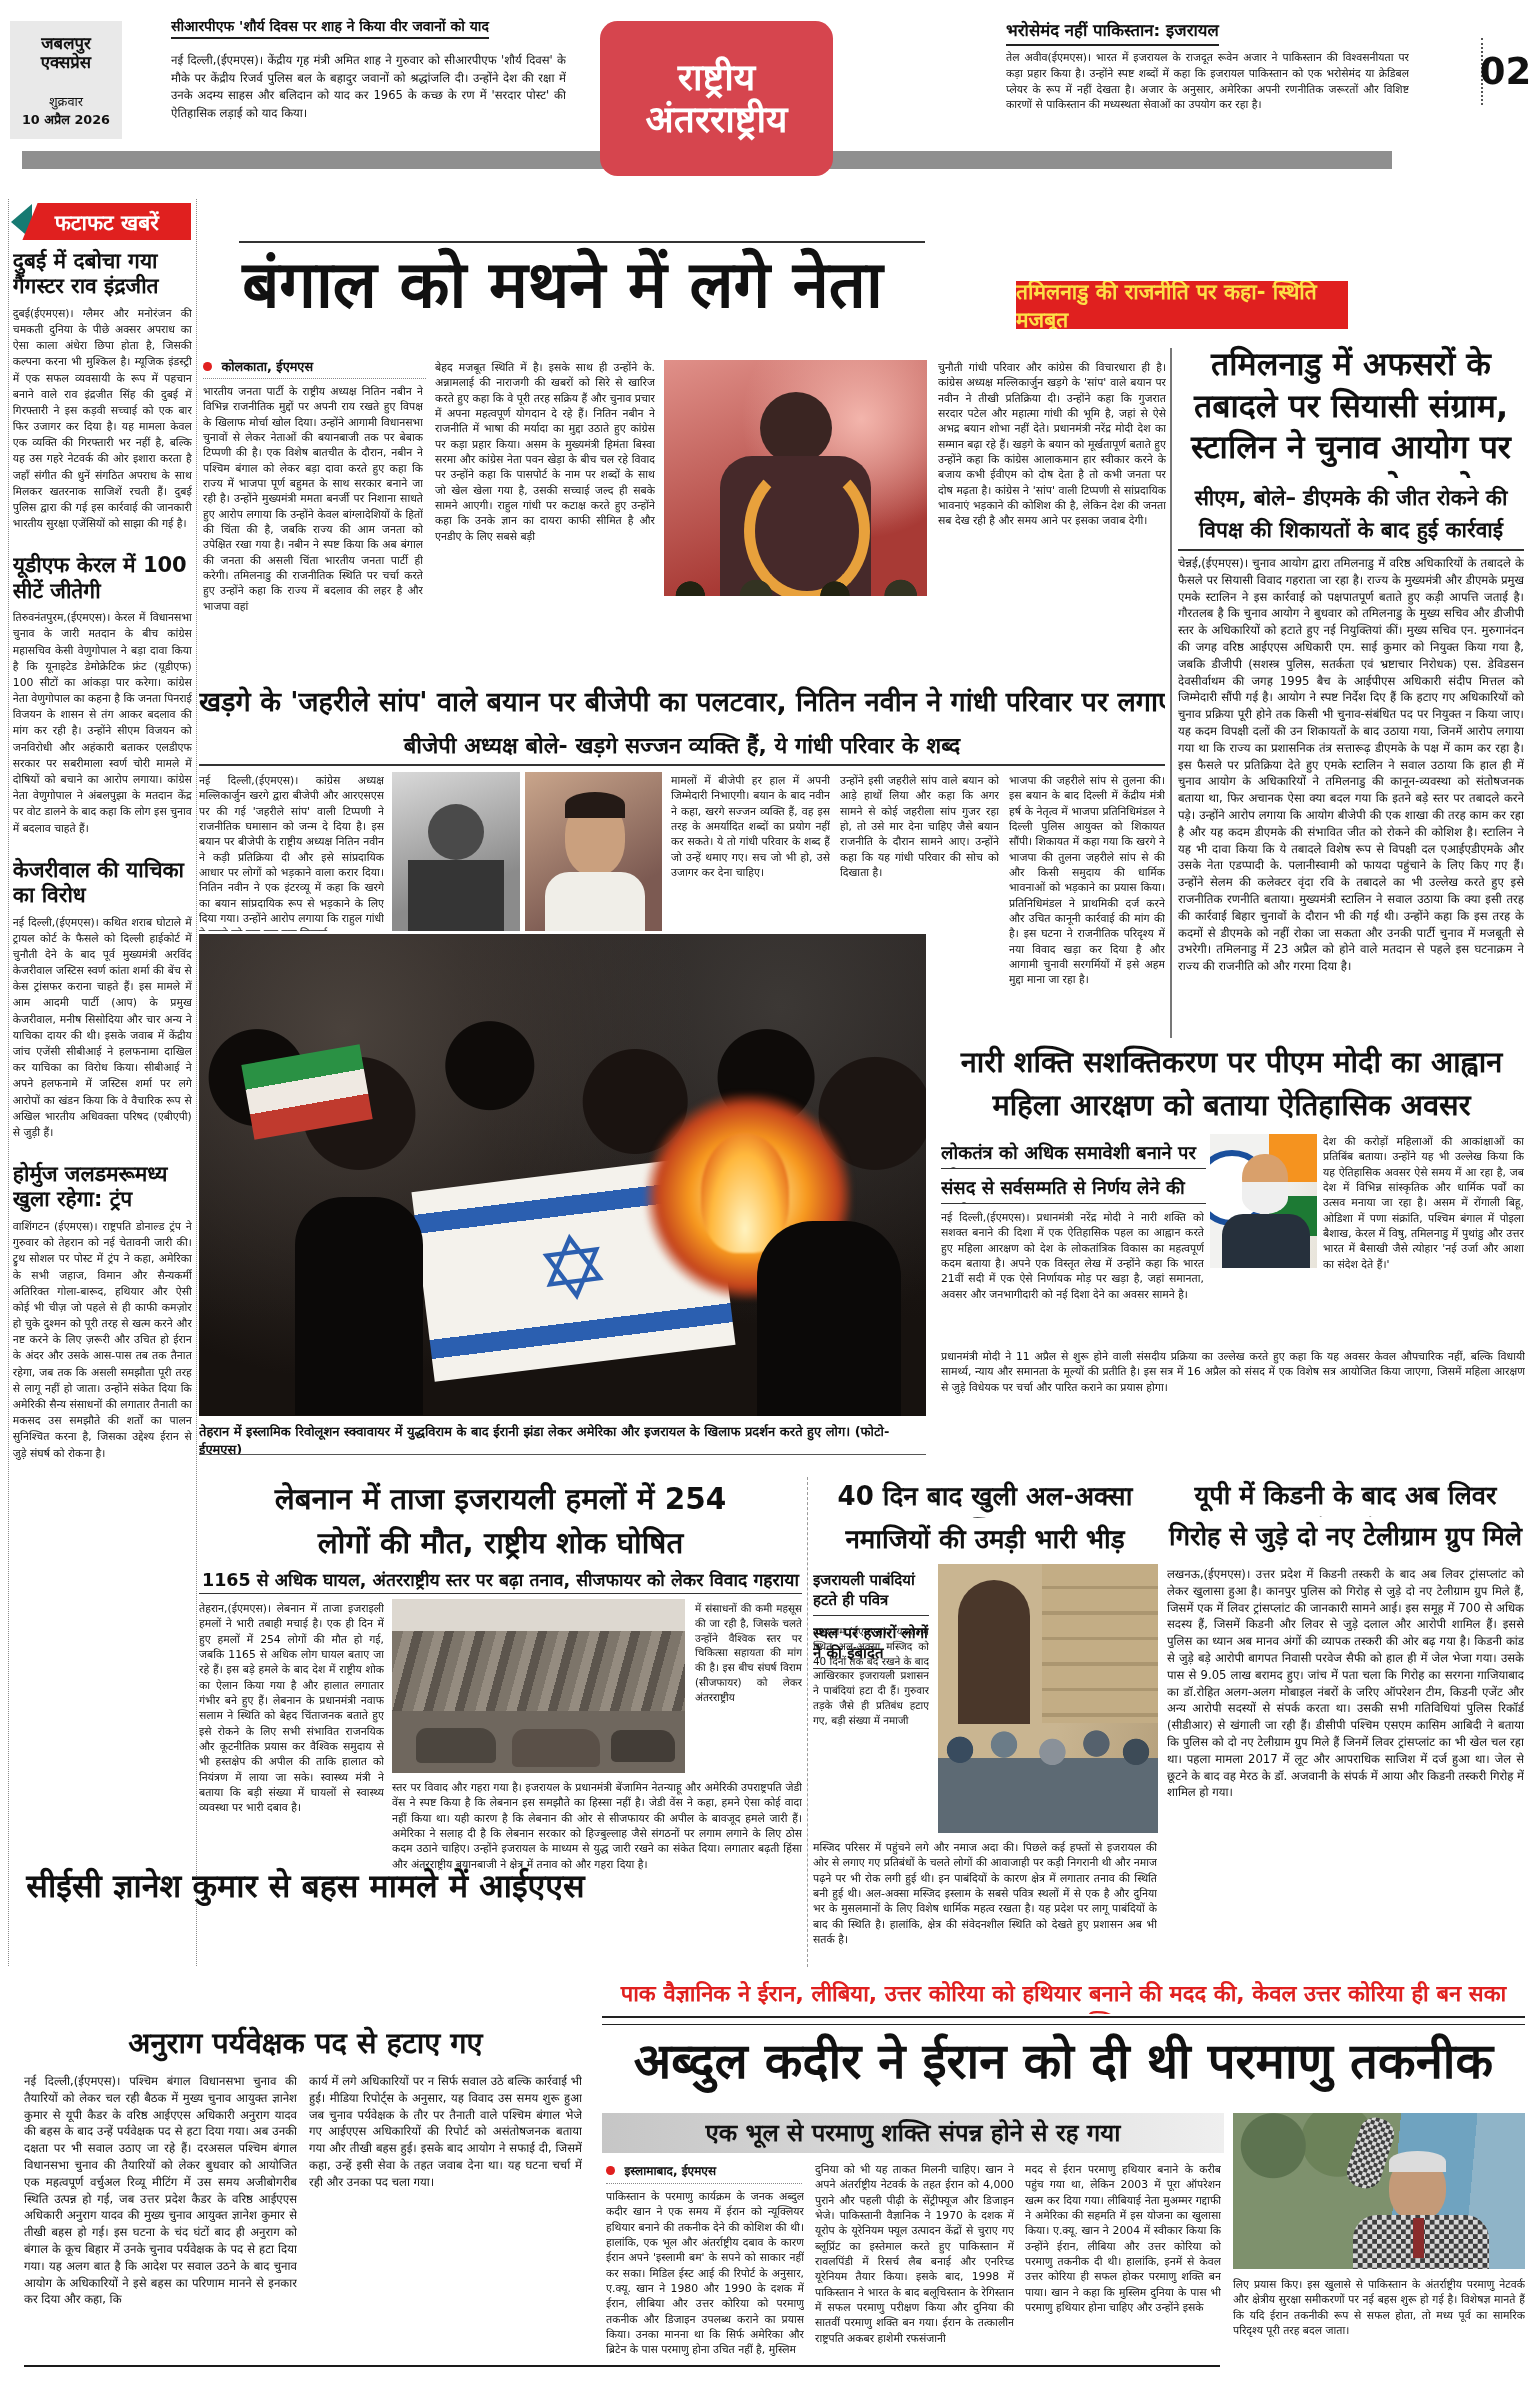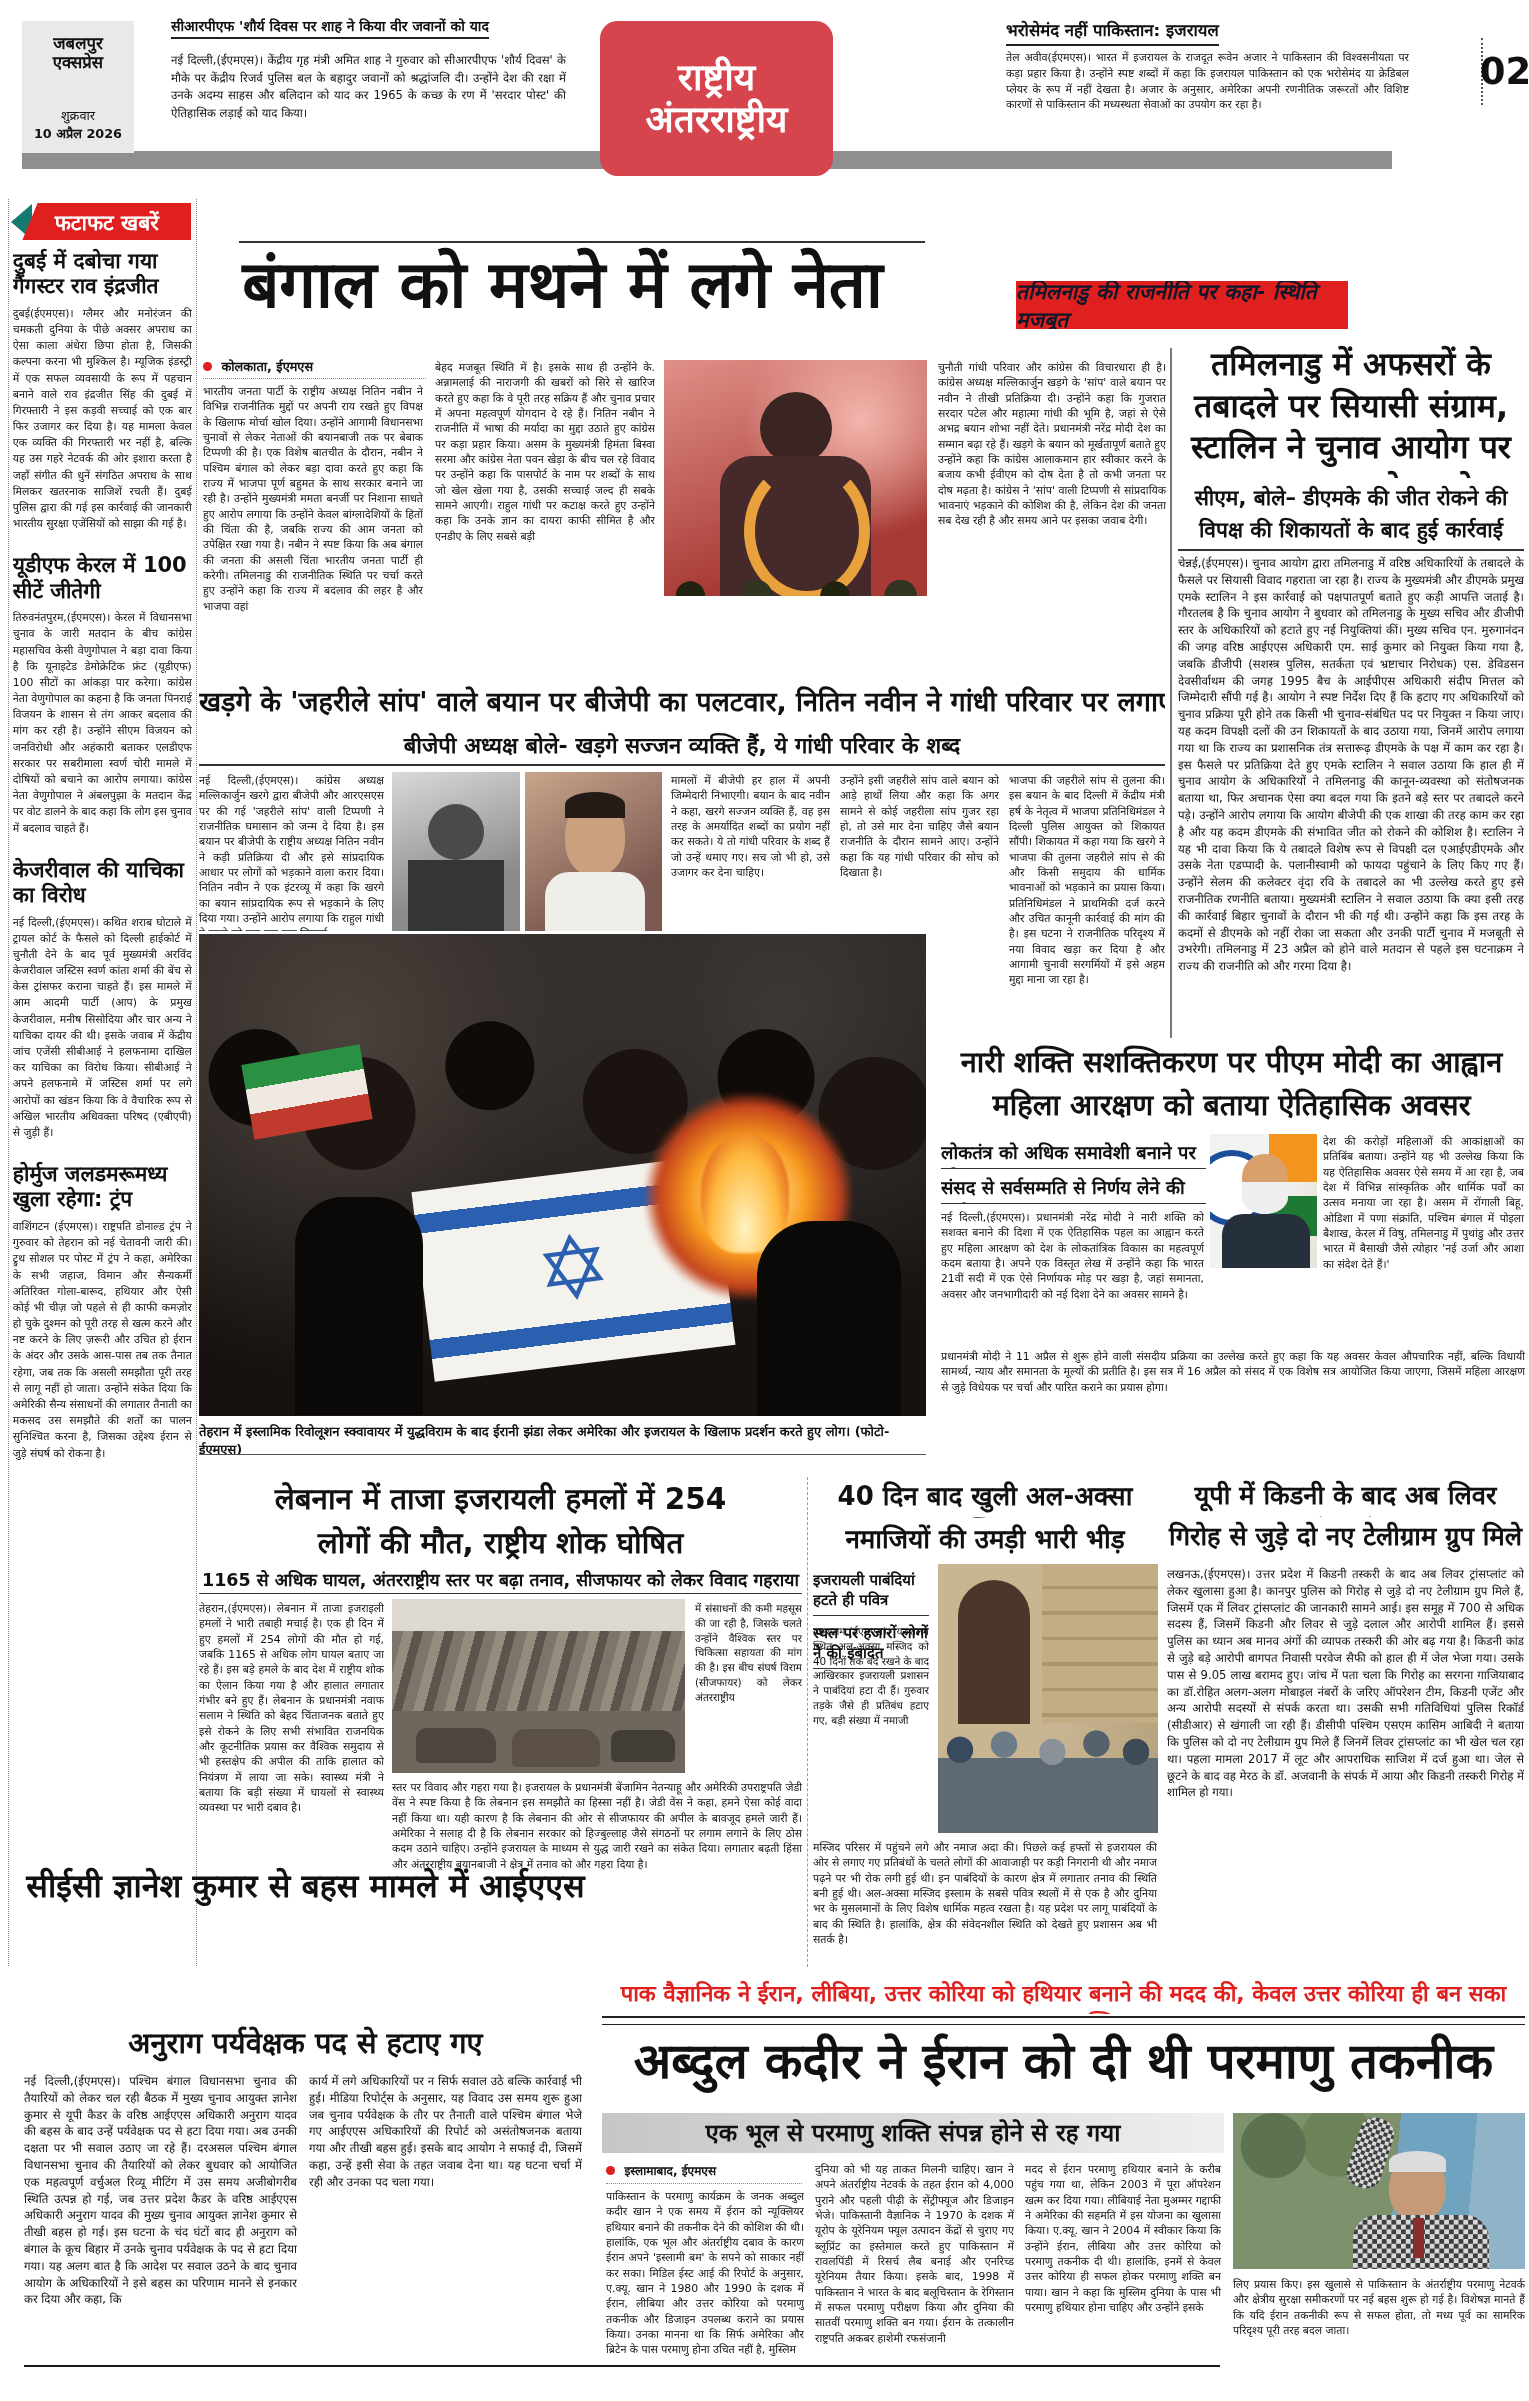--- a/index.html
+++ b/index.html
@@ -24,31 +24,31 @@
   .masthead{background:#e9e9e9;display:flex;flex-direction:column;justify-content:space-between;
             text-align:center;padding:12.8px 4.8px 11px 4.8px;box-sizing:border-box;}
   .secbox{background:#d6454e;border-radius:17.5px;color:#fff;display:flex;flex-direction:column;
           justify-content:center;text-align:center;font-weight:bold;line-height:1.12;}
   .qn-band{background:#e0201f;color:#fff;font-weight:bold;display:flex;align-items:center;justify-content:center;
            clip-path:polygon(9% 0,100% 0,100% 100%,0 100%);}
   .qn-tri{width:0;height:0;border-left:21px solid #177a72;border-top:18.3px solid transparent;border-bottom:18.3px solid transparent;
           transform:rotate(180deg);}
   .sb-title{font-size:21px;font-weight:bold;line-height:1.2;margin:21px 0 6.4px 0;}
   .sb-body{font-size:10.8px;line-height:1.5;text-align:justify;margin:0;}
-  .redband{background:#e0201f;color:#0f172a;font-weight:bold;display:flex;align-items:center;justify-content:center;font-style:italic;}
+  .redband{background:#e0201f;color:#fde047;font-weight:bold;display:flex;align-items:center;justify-content:center;}
   .grayband{background:linear-gradient(90deg,#c6c6c6,#efefef);}
 </style>
 </head>
 <body>
 
 <div id="paper">
 
   <div class="abs" style="left:22px;top:151px;width:1370px;height:18.3px;background:#8f8f8f;"></div>
 
-  <div class="abs masthead" style="left:22px;top:21px;width:112px;height:132px;">
+  <div class="abs masthead" style="left:10px;top:21px;width:112px;height:118px;">
     <div style="font-size:16.7px;font-weight:bold;line-height:1.15;">जबलपुर एक्सप्रेस</div>
     <div>
       <div style="font-size:12.8px;">शुक्रवार</div>
       <div style="font-size:12.8px;font-weight:bold;">10 अप्रैल 2026</div>
     </div>
   </div>
 
   <div class="abs clip" style="left:171px;top:17.5px;width:395px;height:148px;">
     <div class="hl underl" style="font-size:14px;line-height:1.2;display:inline-block;margin-bottom:13px;">सीआरपीएफ 'शौर्य दिवस पर शाह ने किया वीर जवानों को याद</div>
     <div class="jt" style="font-size:11.6px;line-height:1.5;">नई दिल्ली,(ईएमएस)। केंद्रीय गृह मंत्री अमित शाह ने गुरुवार को सीआरपीएफ 'शौर्य दिवस' के मौके पर केंद्रीय रिजर्व पुलिस बल के बहादुर जवानों को श्रद्धांजलि दी। उन्होंने देश की रक्षा में उनके अदम्य साहस और बलिदान को याद कर 1965 के कच्छ के रण में 'सरदार पोस्ट' की ऐतिहासिक लड़ाई को याद किया।</div>

